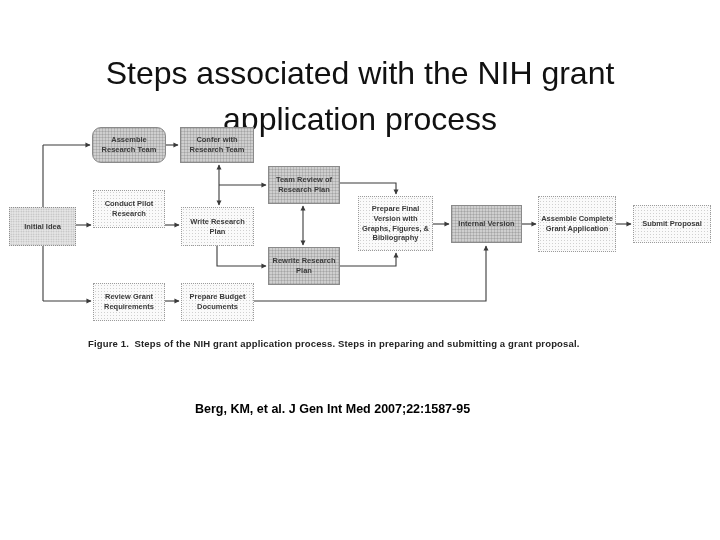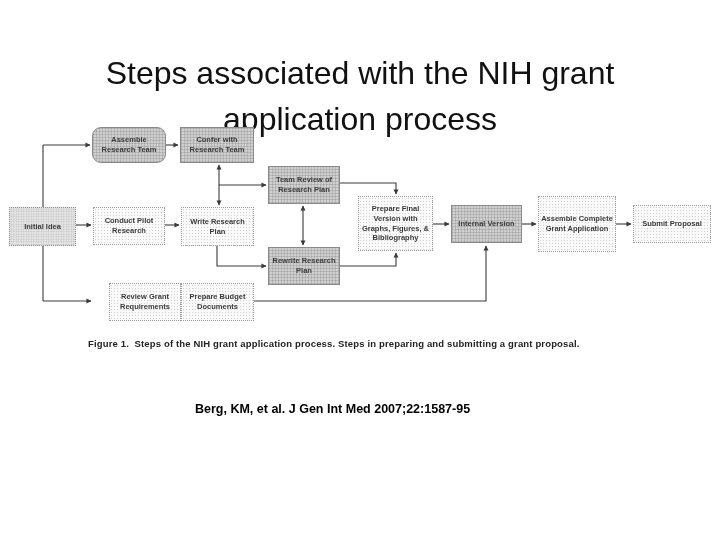--- a/index.html
+++ b/index.html
@@ -92,36 +92,36 @@
       <path d="M254,301 L486,301 L486,246" marker-end="url(#arr)"></path>
     </g>
   </svg>
 
   <div class="box medium" style="left:9px;top:207px;width:67px;height:39px;">Initial Idea</div>
 
   <div class="box shaded" style="left:92px;top:127px;width:74px;height:36px;border-radius:9px;">Assemble Research Team</div>
 
   <div class="box shaded" style="left:180px;top:127px;width:74px;height:36px;">Confer with Research Team</div>
 
-  <div class="box light" style="left:93px;top:207px;width:72px;height:38px;">Conduct Pilot Research</div>
+  <div class="box light" style="left:93px;top:190px;width:72px;height:38px;">Conduct Pilot Research</div>
 
   <div class="box light" style="left:181px;top:207px;width:73px;height:39px;">Write Research Plan</div>
 
   <div class="box shaded" style="left:268px;top:166px;width:72px;height:38px;">Team Review of Research Plan</div>
 
   <div class="box shaded" style="left:268px;top:247px;width:72px;height:38px;">Rewrite Research Plan</div>
 
   <div class="box light" style="left:358px;top:196px;width:75px;height:55px;">Prepare Final Version with Graphs, Figures, &amp; Bibliography</div>
 
   <div class="box shaded" style="left:451px;top:205px;width:71px;height:38px;">Internal Version</div>
 
   <div class="box light" style="left:538px;top:196px;width:78px;height:56px;">Assemble Complete Grant Application</div>
 
   <div class="box light" style="left:633px;top:205px;width:78px;height:38px;">Submit Proposal</div>
 
-  <div class="box light" style="left:109px;top:283px;width:72px;height:38px;">Review Grant Requirements</div>
+  <div class="box light" style="left:93px;top:283px;width:72px;height:38px;">Review Grant Requirements</div>
 
   <div class="box light" style="left:181px;top:283px;width:73px;height:38px;">Prepare Budget Documents</div>
 
   <div class="caption">Figure 1.&nbsp; Steps of the NIH grant application process. Steps in preparing and submitting a grant proposal.</div>
 </div>
 
 <div class="citation">Berg, KM, et al. J Gen Int Med 2007;22:1587-95</div>
 
 </body></html>

